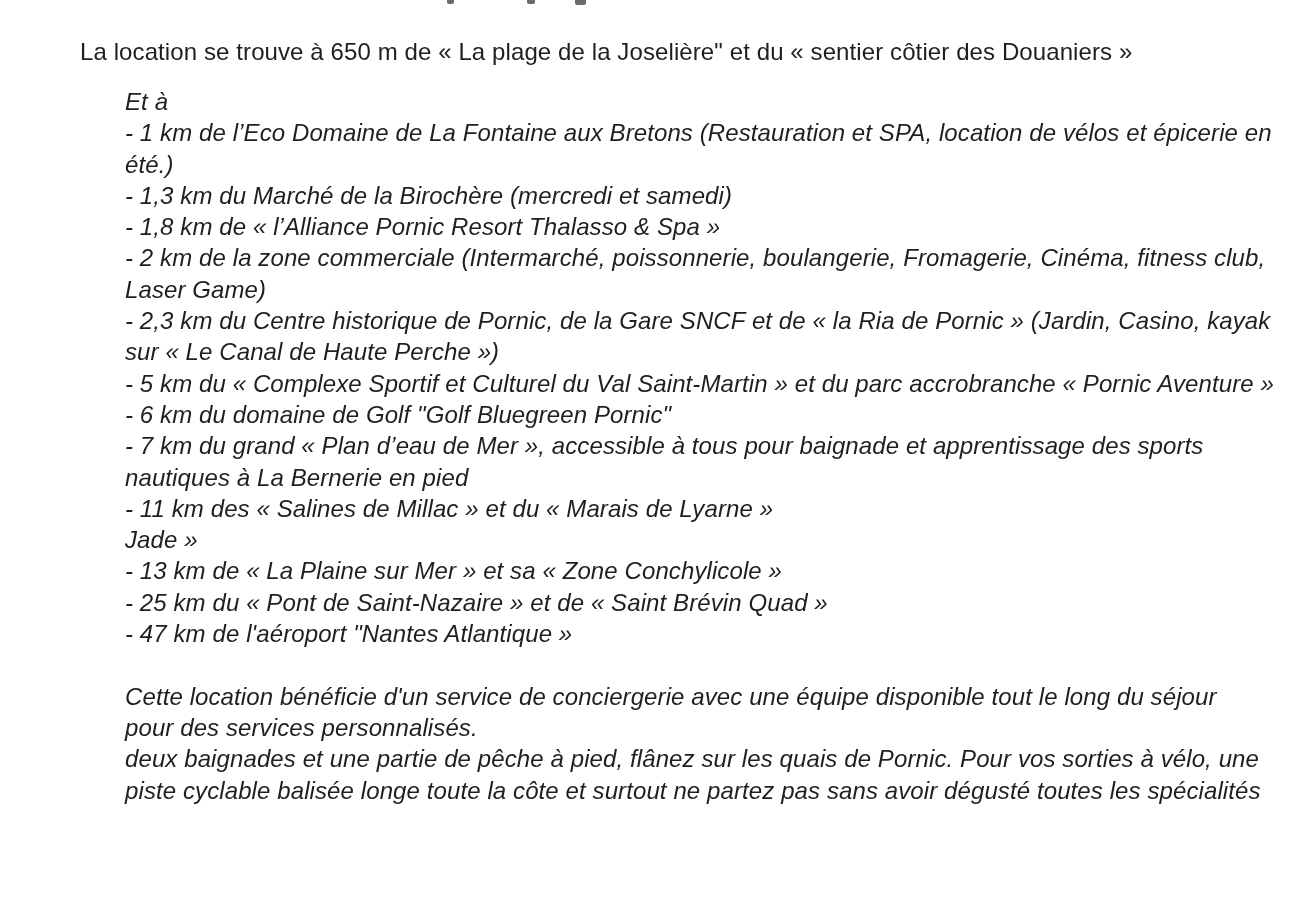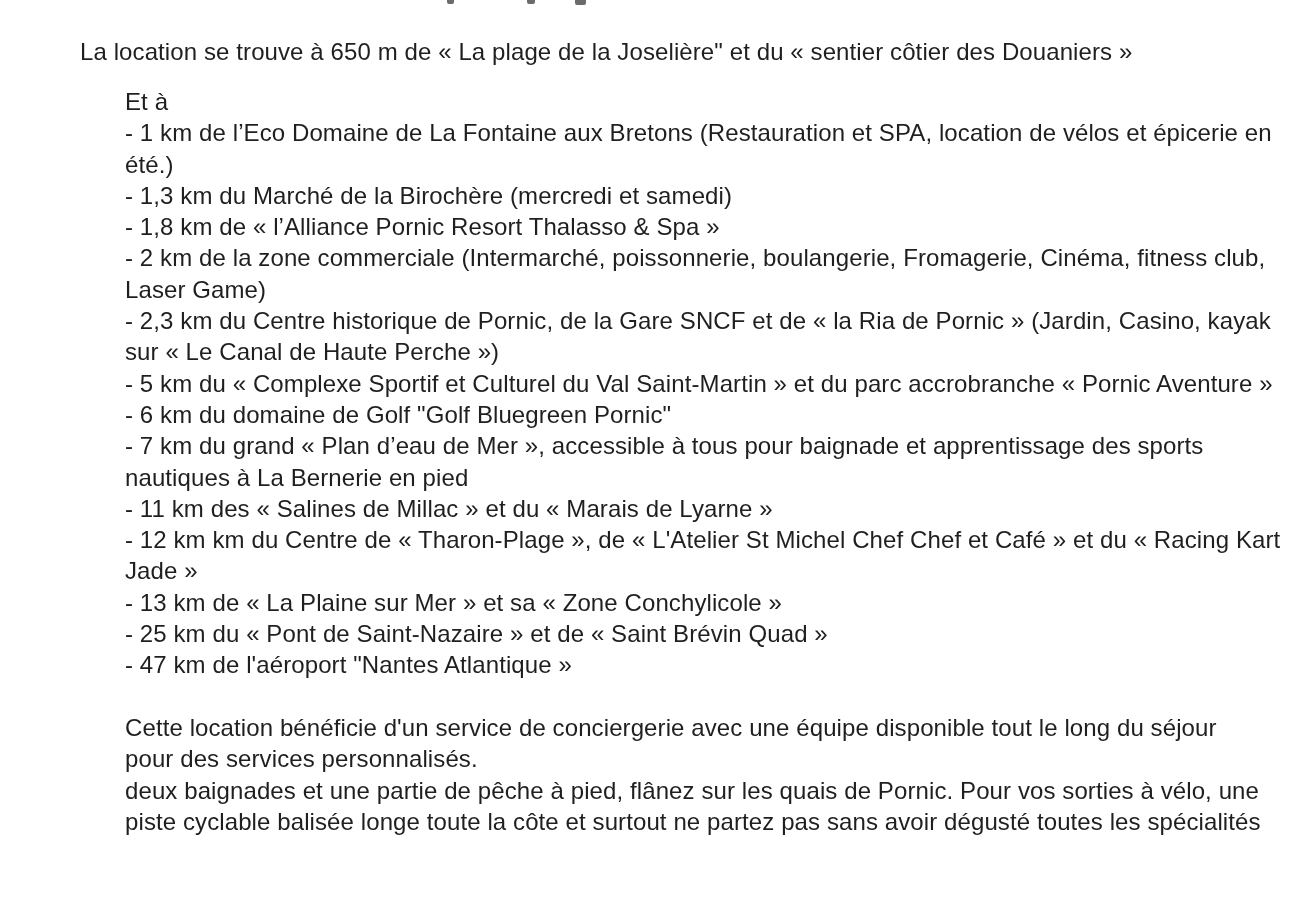--- a/index.html
+++ b/index.html
@@ -24,20 +24,21 @@
     line-height: 31.3px;
     letter-spacing: 0.1px;
   }
   .line {
     margin: 0;
     white-space: nowrap;
   }
   .indent-block {
     margin-left: 45px;
     margin-top: 18.7px;
+    font-style: italic;
   }
   .closing-block {
     margin-top: 31.3px;
   }
   
   .clip-frag {
     position: absolute;
     top: 0;
     height: 4px;
     background: #3a3a3a;
@@ -70,21 +71,20 @@
         <p class="line">- 1,8 km de « l’Alliance Pornic Resort Thalasso &amp; Spa »</p>
         <p class="line">- 2 km de la zone commerciale (Intermarché, poissonnerie, boulangerie, Fromagerie, Cinéma, fitness club,</p>
         <p class="line">Laser Game)</p>
         <p class="line">- 2,3 km du Centre historique de Pornic, de la Gare SNCF et de « la Ria de Pornic » (Jardin, Casino, kayak</p>
         <p class="line">sur « Le Canal de Haute Perche »)</p>
         <p class="line">- 5 km du « Complexe Sportif et Culturel du Val Saint-Martin » et du parc accrobranche « Pornic Aventure »</p>
         <p class="line">- 6 km du domaine de Golf "Golf Bluegreen Pornic"</p>
         <p class="line">- 7 km du grand « Plan d’eau de Mer », accessible à tous pour baignade et apprentissage des sports</p>
         <p class="line">nautiques à La Bernerie en pied</p>
         <p class="line">- 11 km des « Salines de Millac » et du « Marais de Lyarne »</p>
-        <p class="line">- 12 km km du Centre de « Tharon-Plage », de « L'Atelier St Michel Chef Chef et Café » et du « Racing Kart</p>
         <p class="line">Jade »</p>
         <p class="line">- 13 km de « La Plaine sur Mer » et sa « Zone Conchylicole »</p>
         <p class="line">- 25 km du « Pont de Saint-Nazaire » et de « Saint Brévin Quad »</p>
         <p class="line">- 47 km de l'aéroport "Nantes Atlantique »</p>
       </div>
 
     <div class="closing-block">
         <p class="line">Cette location bénéficie d'un service de conciergerie avec une équipe disponible tout le long du séjour</p>
         <p class="line">pour des services personnalisés.</p>
         <p class="line">deux baignades et une partie de pêche à pied, flânez sur les quais de Pornic. Pour vos sorties à vélo, une</p>

